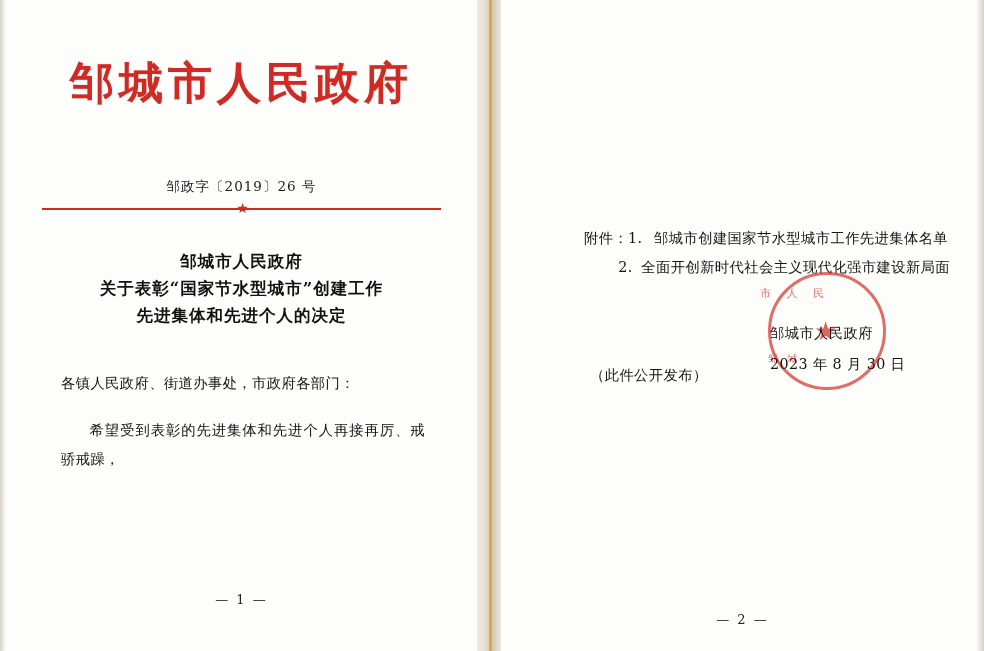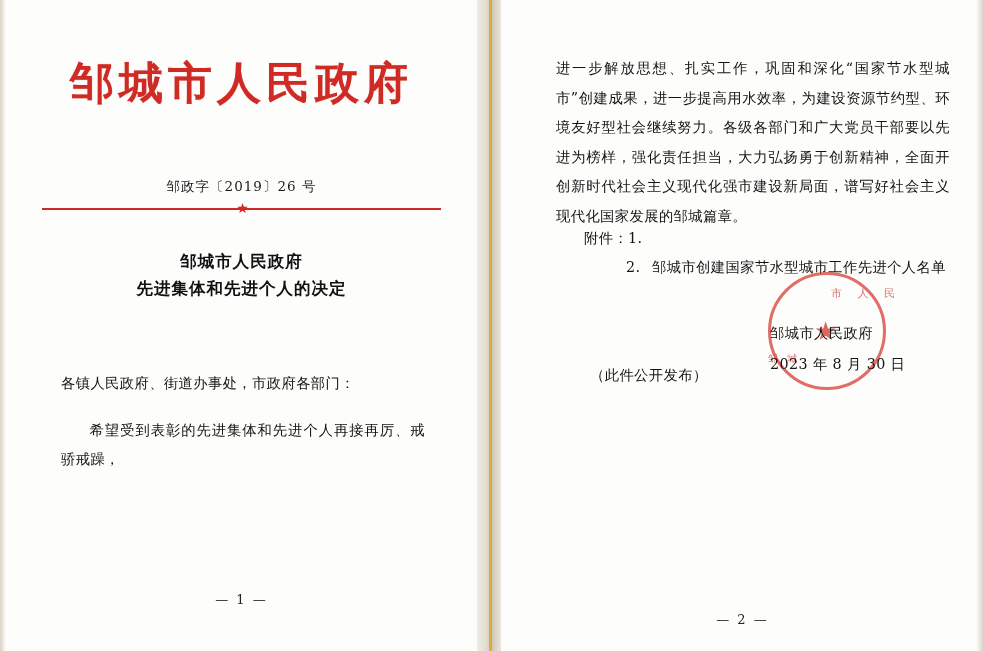--- a/index.html
+++ b/index.html
@@ -192,23 +192,23 @@
   .seal-star {
     position: absolute;
     left: 814px; top: 318px;
     font-size: 26px;
     color: #d6342c;
     opacity: .75;
     line-height: 26px;
   }
   .seal-text-top {
     position: absolute;
-    left: 807px; top: 286px;
+    left: 760px; top: 286px;
     width: 118px;
-    text-align: center;
+    text-align: left;
     color: #d6342c;
     opacity: .7;
     font-size: 11px;
     letter-spacing: 6px;
   }
   .seal-text-bottom {
     position: absolute;
     left: 768px; top: 352px;
     width: 118px;
     color: #d6342c;
@@ -244,51 +244,50 @@
 
     <div class="masthead">邹城市人民政府</div>
 
     <div class="doc-number">邹政字〔2019〕26 号</div>
 
     <div class="red-rule"></div>
     <div class="red-star">★</div>
 
     <div class="title-block">
       <div>邹城市人民政府</div>
+      <div>关于表彰“国家节水型城市”创建工作</div>
       <div>先进集体和先进个人的决定</div>
     </div>
 
     <div class="body-left">
       <p>各镇人民政府、街道办事处，市政府各部门：</p>
       <p class="indent2">希望受到表彰的先进集体和先进个人再接再厉、戒骄戒躁，</p>
     </div>
 
     <div class="page-num-left">— 1 —</div>
   </div>
 
   <div class="gutter"></div>
   <div class="gutter-line"></div>
 
   <div class="page-right">
     <div class="edge-right"></div>
   </div>
 
-  <div class="body-right">
-    <p>进一步解放思想、扎实工作，巩固和深化“国家节水型城市”创建成果，进一步提高用水效率，为建设资源节约型、环境友好型社会继续努力。各级各部门和广大党员干部要以先进为榜样，强化责任担当，大力弘扬勇于创新精神，全面开创新时代社会主义现代化强市建设新局面，谱写好社会主义现代化国家发展的邹城篇章。</p>
-  </div>
 
   <div class="attach-block">
     <div class="attach-row">
       <span class="attach-label">附件：</span>
       <span class="attach-idx">1.</span>
+      <span class="attach-text">邹城市创建国家节水型城市工作先进集体名单</span>
     </div>
     <div class="attach-row second">
       <span class="attach-label-spacer"></span>
       <span class="attach-idx">2.</span>
-      <span class="attach-text">邹城市创建国家节水型城市工作先进个人名单</span>
+      <span class="attach-text">全面开创新时代社会主义现代化强市建设新局面</span>
     </div>
   </div>
 
   <div class="seal"></div>
   <div class="seal-text-top">市 人 民</div>
   <div class="seal-star">★</div>
   <div class="seal-text-bottom">邹 城</div>
 
   <div class="signature">
     <div>邹城市人民政府</div>

